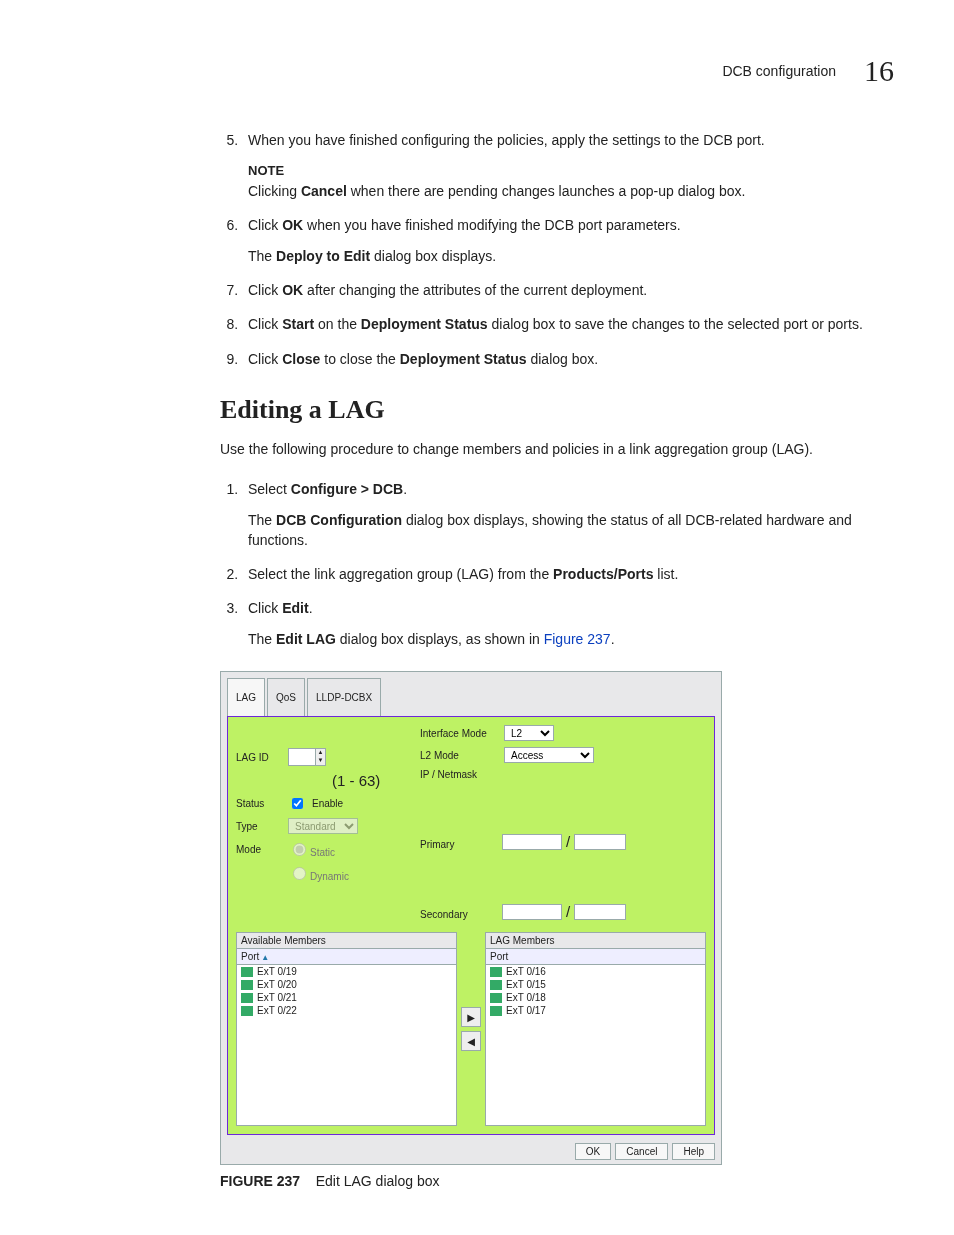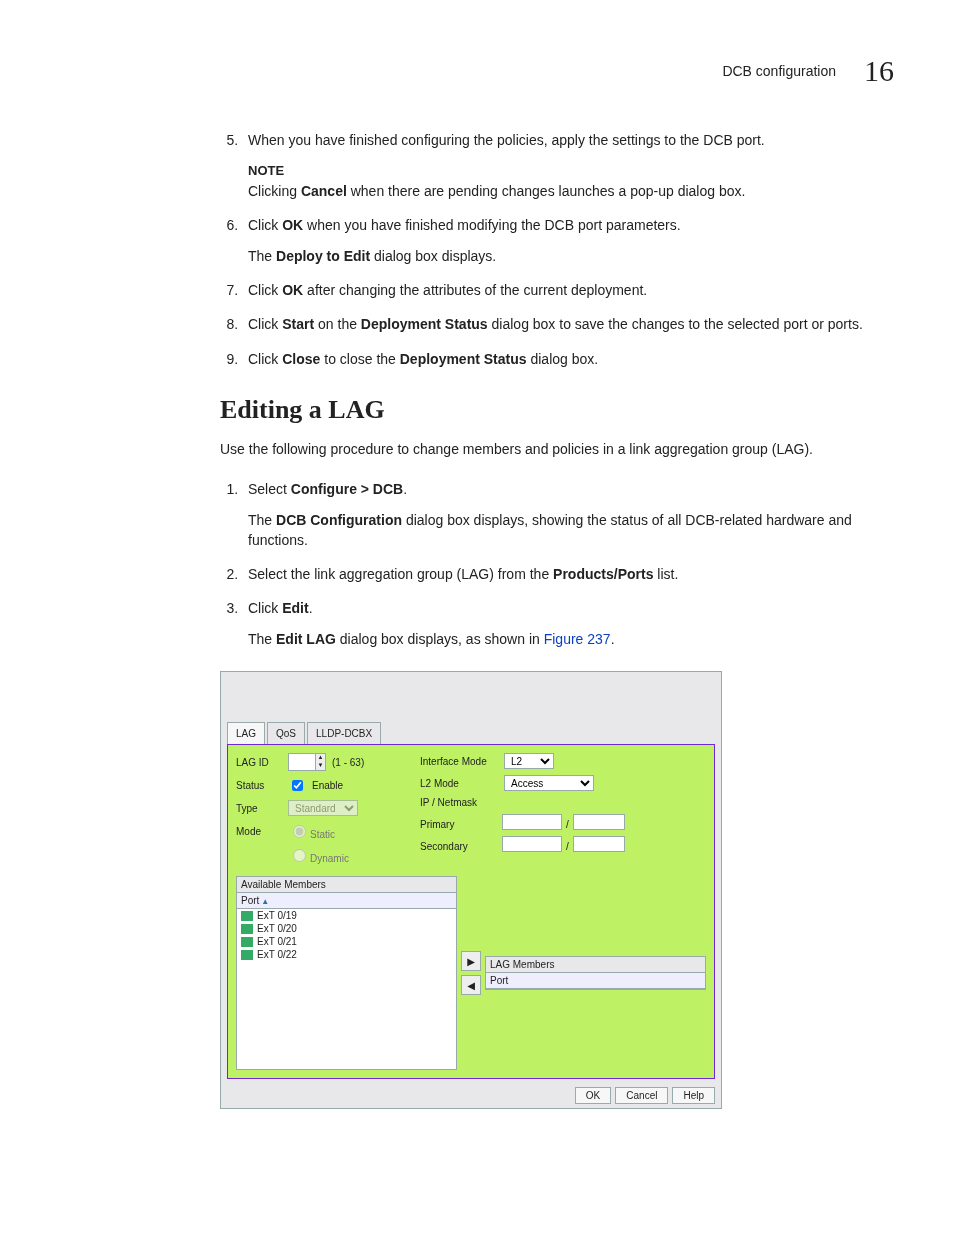--- a/index.html
+++ b/index.html
@@ -68,24 +68,23 @@
     border: 1px solid #9aa;
     background: #e8e8ea;
     font-family: Arial, Helvetica, sans-serif;
     font-size: 10px;
     color: #222;
   }
   .tabbar { display: flex; gap: 2px; padding: 6px 6px 0 6px; }
   .tab {
     border: 1px solid #9aa;
     border-bottom: none;
-    padding: 5px 8px;
+    padding: 13px 8px;
     background: #e8e8ea;
     font-size: 10px;
-    margin-top: 44px;
   }
   .tab.active { background: #f7f7f7; }
   .tabbody {
     background: #bef264;
     border: 1px solid #6d28d9;
     margin: 0 6px 4px 6px;
     padding: 8px;
   }
   .formrow { display: flex; align-items: center; gap: 6px; margin-bottom: 6px; }
   .col { display: flex; gap: 24px; }
@@ -102,21 +101,21 @@
   .spinner .btns span { flex:1; font-size:6px; text-align:center; background:#eee; border-left:1px solid #9aa; line-height:7px;}
   .chk { width: 11px; height: 11px; }
   select.sel, input.tf {
     border: 1px solid #9aa; background: #fff; font-size: 10px; height: 16px;
     box-sizing: border-box; padding: 0 2px;
   }
   select.sel[disabled] { background: #eee; color: #777; }
   .radio { margin-right: 4px; }
   .ip-row { display:flex; align-items:flex-end; gap:4px; margin-bottom:6px;}
   .ip-row .tf1 { width: 60px; }
-  .small { font-size: 10px; }
+  .small { font-size: 15px; margin-top: 47px; }
 
   .lists { display: flex; gap: 4px; margin-top: 6px; align-items: center;}
   .listbox {
     flex: 1;
     border: 1px solid #9aa;
     background: #fff;
     display: flex; flex-direction: column;
   }
   .listbox .caption {
     background: #e8e8ea;
@@ -316,25 +315,48 @@
           </div>
           <div class="midbtns">
             <div class="midbtn">▶</div>
             <div class="midbtn">◀</div>
           </div>
           <div class="listbox">
             <div class="caption">LAG Members</div>
             <div class="header">
               <span>Port</span>
             </div>
+            <div class="listitems" id="right-list">
+                <div class="li-row">
+                  <span class="node-icon"></span>
+                  <span>ExT 0/16</span>
+                </div>
+                <div class="li-row">
+                  <span class="node-icon"></span>
+                  <span>ExT 0/15</span>
+                </div>
+                <div class="li-row">
+                  <span class="node-icon"></span>
+                  <span>ExT 0/18</span>
+                </div>
+                <div class="li-row">
+                  <span class="node-icon"></span>
+                  <span>ExT 0/17</span>
+                </div>
+              </div>
           </div>
         </div>
       </div>
       <div class="dlg-btns">
         <div class="btn">OK</div>
         <div class="btn">Cancel</div>
         <div class="btn">Help</div>
       </div>
     </div>
 
+    <div class="fig-caption">
+      <span class="fc-bold">FIGURE 237</span>
+      &nbsp;&nbsp;
+      <span>Edit LAG dialog box</span>
+    </div>
 
   </div>
 </div>
 
 </body></html>

